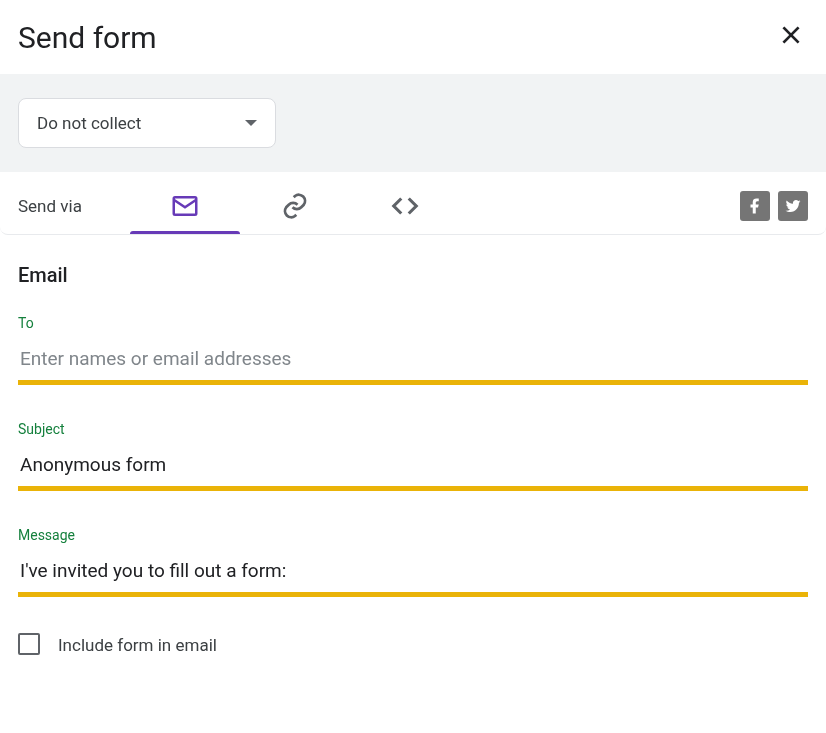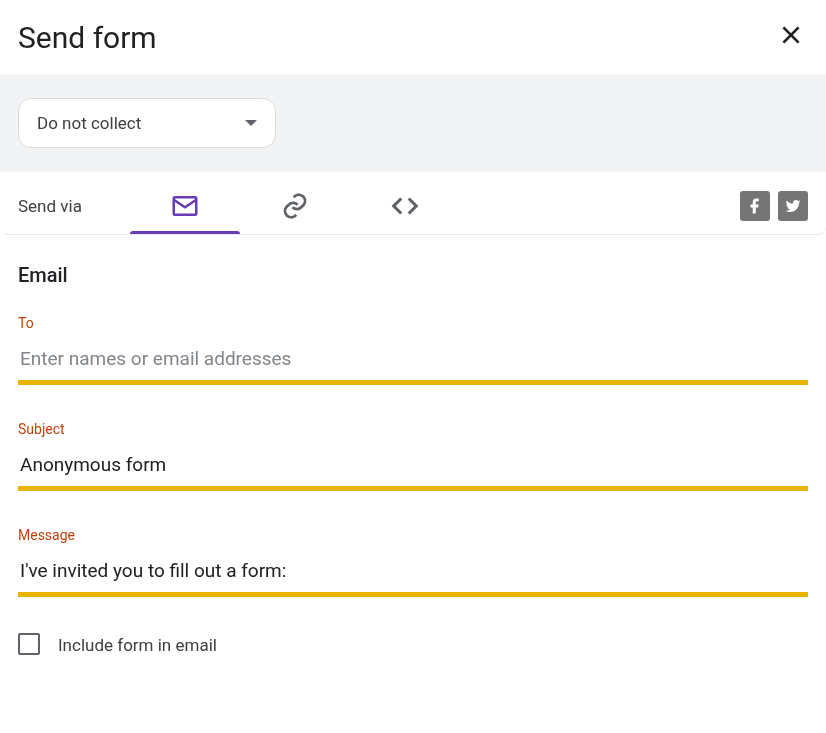--- a/index.html
+++ b/index.html
@@ -40,21 +40,21 @@
       align-items: center;
       justify-content: space-between;
     }
     .collect-label {
       font-size: 17px;
       color: #3c4043;
     }
     .dropdown {
       background: #fff;
       border: 1px solid #dadce0;
-      border-radius: 13px;
+      border-radius: 8px;
       padding: 14px 18px;
       width: 258px;
       display: flex;
       align-items: center;
       justify-content: space-between;
       cursor: pointer;
       font-size: 17px;
       color: #3c4043;
     }
     .dropdown-arrow {
@@ -130,21 +130,21 @@
       font-size: 20px;
       font-weight: 500;
       color: #202124;
       margin-bottom: 28px;
     }
     .field-group {
       margin-bottom: 36px;
     }
     .field-label {
       font-size: 14px;
-      color: #c2410c;
+      color: #15803d;
       margin-bottom: 10px;
       display: block;
     }
     .field-input {
       width: 100%;
       border: none;
       border-bottom: 5px solid #eab308;
       padding: 6px 2px 10px 2px;
       font-size: 19px;
       color: #202124;

